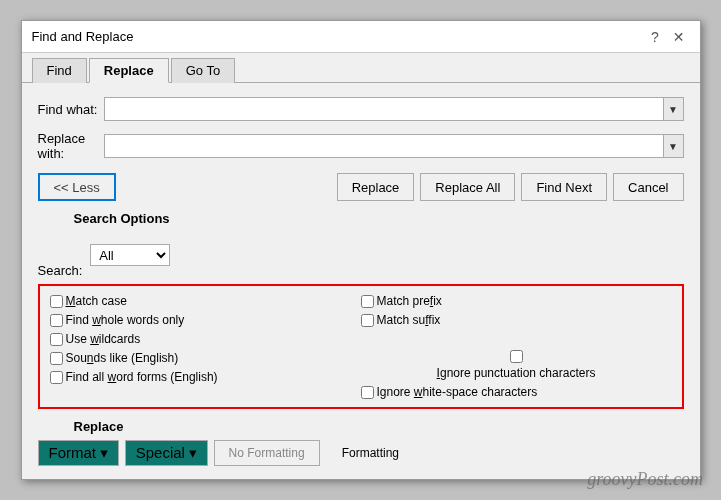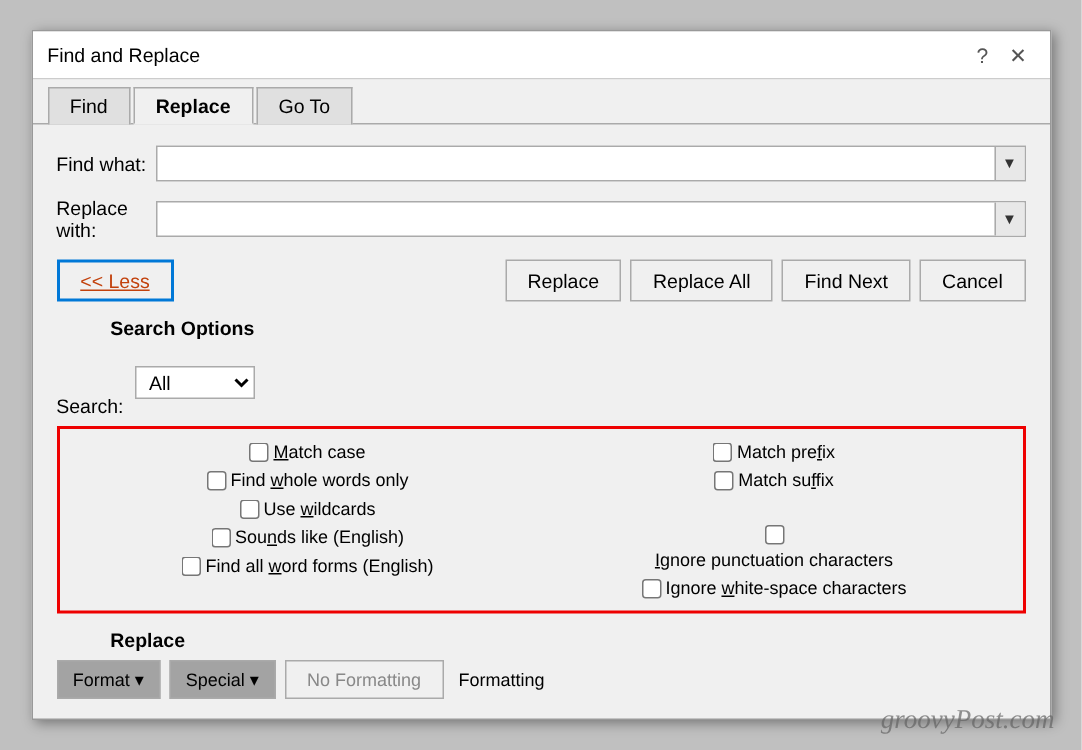--- a/index.html
+++ b/index.html
@@ -140,23 +140,22 @@
       cursor: pointer;
       background: #f0f0f0;
       border: 1px solid #aaa;
       color: #000;
       height: 28px;
       min-width: 60px;
     }
     .btn.less {
       background: #f0f0f0;
       border: 2px solid #0078d7;
-      color: #c2410c;
+      color: #404040;
       min-width: 72px;
-      text-decoration: underline;
     }
     .btn-spacer { flex: 1; }
 
     
     .section-title {
       font-size: 13px;
       font-weight: 600;
       color: #000;
       margin-bottom: 6px;
       margin-left: 36px;
@@ -204,21 +203,20 @@
       display: flex;
       flex-direction: column;
       gap: 5px;
     }
     .option-item {
       display: flex;
       align-items: center;
       gap: 3px;
       font-size: 12px;
       color: #000;
-      justify-content: center;
     }
     .option-item input[type="checkbox"] {
       width: 13px;
       height: 13px;
       cursor: pointer;
       flex-shrink: 0;
     }
     .option-label {
       font-size: 12px;
     }
@@ -228,23 +226,23 @@
     .replace-section {
       margin-top: 4px;
     }
     .replace-btn-row {
       display: flex;
       gap: 6px;
       align-items: center;
     }
     .btn-small {
       padding: 3px 10px;
-      font-size: 12px;
-      cursor: pointer;
-      background: #a3a3a3;
+      font-size: 15px;
+      cursor: pointer;
+      background: #0f766e;
       border: 1px solid #aaa;
       color: #000;
       height: 26px;
       display: flex;
       align-items: center;
       gap: 4px;
     }
     .btn-no-format {
       padding: 3px 14px;
       font-size: 12px;
@@ -372,19 +370,19 @@
         </div>
       </div>
     </div>
 
     <div class="replace-section">
       <div class="section-title">Replace</div>
       <div class="replace-btn-row">
         <button class="btn-small">Format ▾</button>
         <button class="btn-small">Special ▾</button>
         <button class="btn-no-format">No Formatting</button>
-        <span style="margin-left:4px; font-size:12px; color:#000;text-align:center;">Formatting</span>
+        <span style="margin-left:16px; font-size:12px; color:#000;text-align:center;">Formatting</span>
       </div>
     </div>
   </div>
 </div>
 
 <div class="watermark">groovyPost.com</div>
 
 </body></html>

